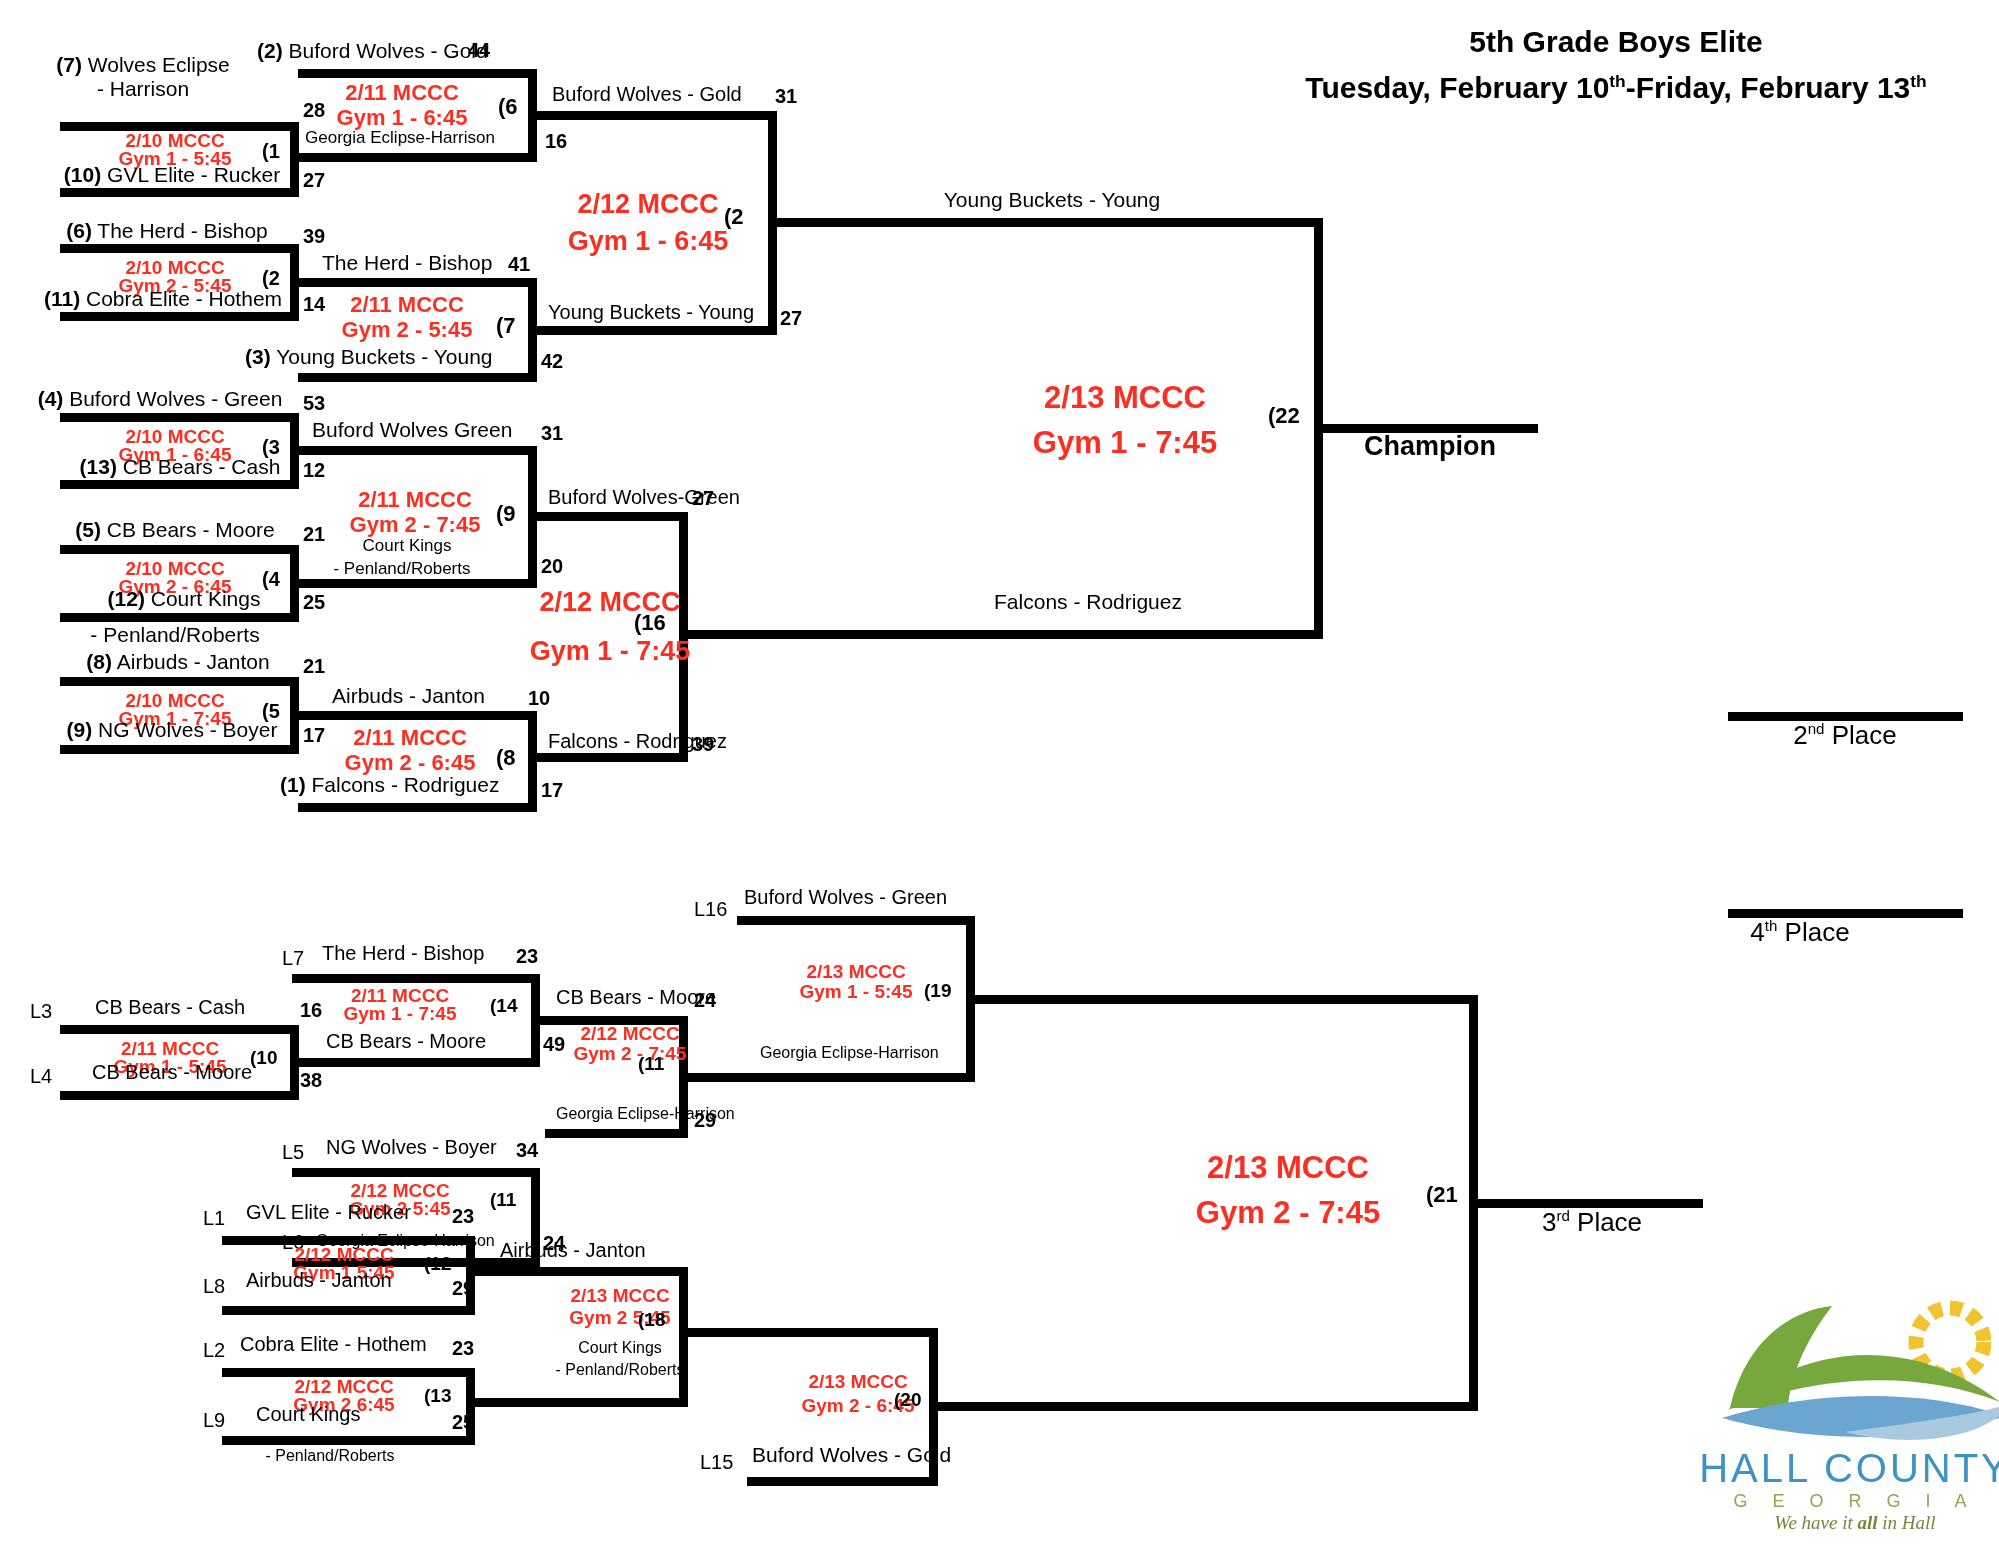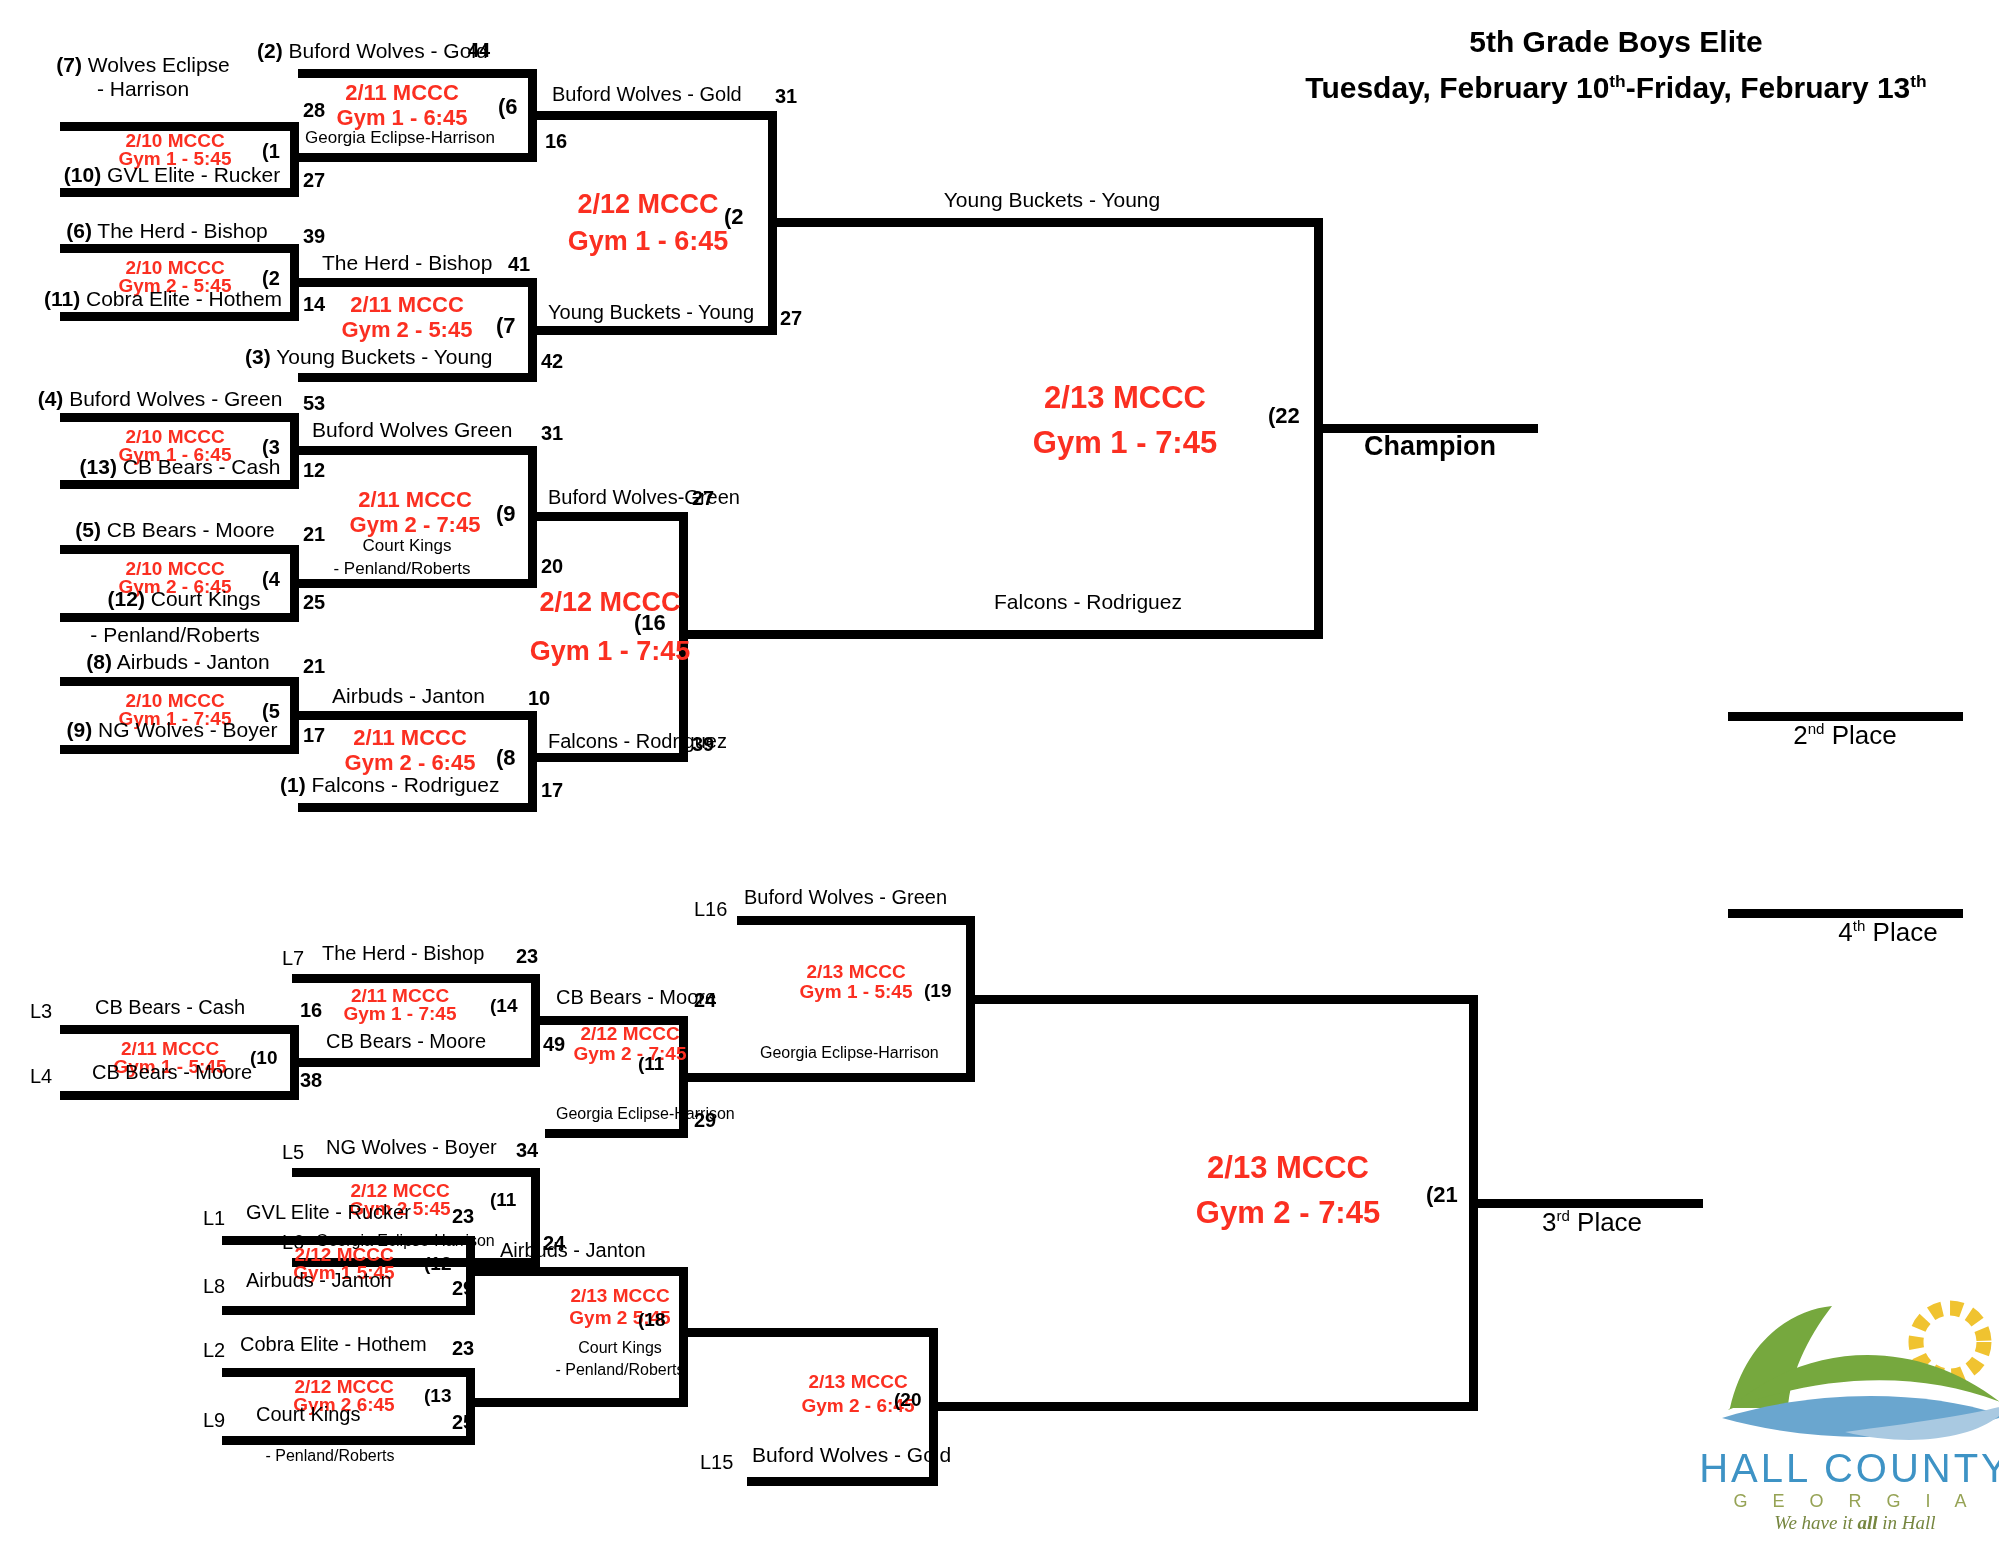--- a/index.html
+++ b/index.html
@@ -188,21 +188,21 @@
   <div class="t red s3 c" style="left:610px;top:637px">Gym 1 - 7:45</div>
   <div class="t lbl2" style="left:634px;top:612px">(16</div>
   <div class="t team c" style="left:1088px;top:591px">Falcons - Rodriguez</div>
 
   <div class="t red s4 c" style="left:1125px;top:382px">2/13 MCCC</div>
   <div class="t red s4 c" style="left:1125px;top:427px">Gym 1 - 7:45</div>
   <div class="t lbl2" style="left:1268px;top:405px">(22</div>
   <div class="t champ c" style="left:1430px;top:432px">Champion</div>
 
   <div class="t place c" style="left:1845px;top:722px"><span>2</span><sup>nd</sup><span> Place</span></div>
-  <div class="t place c" style="left:1888px;top:919px"><span>4</span><sup>th</sup><span> Place</span></div>
+  <div class="t place c" style="left:1800px;top:919px"><span>4</span><sup>th</sup><span> Place</span></div>
   <div class="t place c" style="left:1592px;top:1209px"><span>3</span><sup>rd</sup><span> Place</span></div>
 
   <div class="hl" style="left:292px;top:974px;width:248px"></div>
   <div class="hl" style="left:298px;top:1058px;width:242px"></div>
   <div class="vl" style="left:531px;top:974px;height:93px"></div>
 
   <div class="hl" style="left:60px;top:1025px;width:238px"></div>
   <div class="hl" style="left:60px;top:1091px;width:238px"></div>
   <div class="vl" style="left:290px;top:1025px;height:75px"></div>
 

